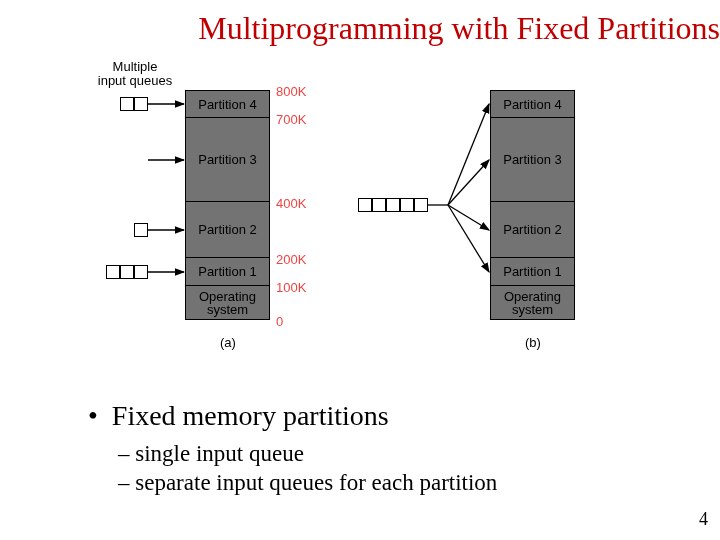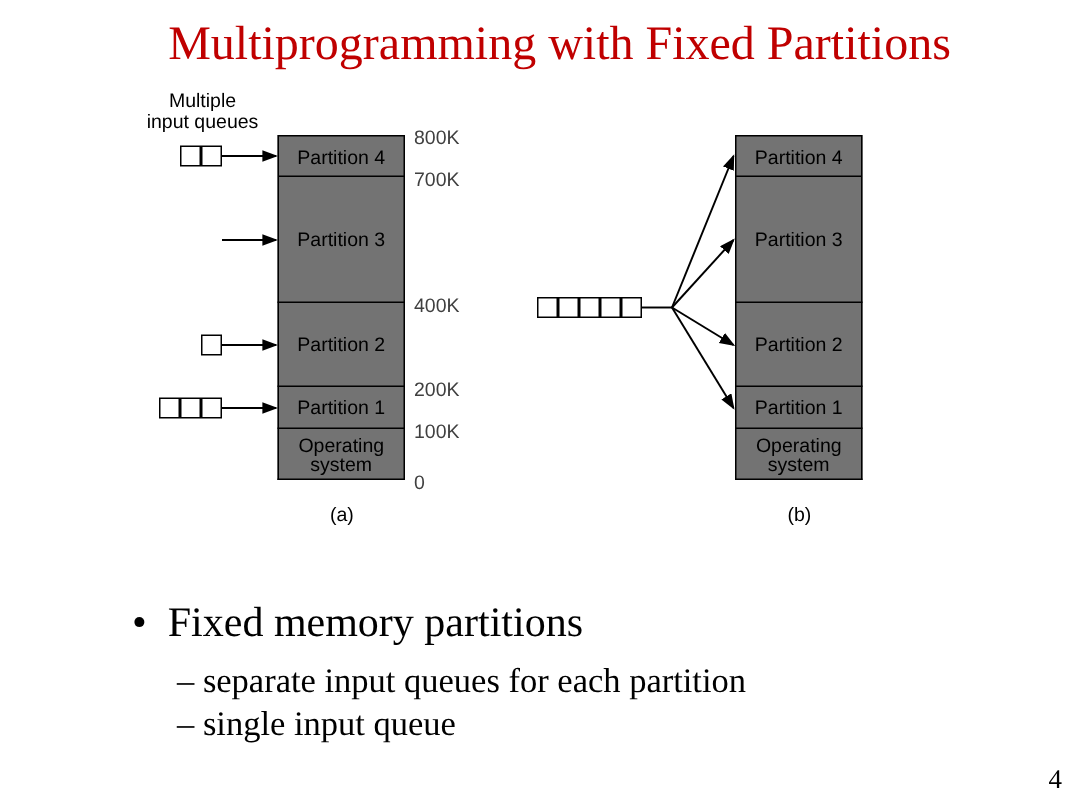--- a/index.html
+++ b/index.html
@@ -8,21 +8,21 @@
     height: 540px;
     background: #fff;
     font-family: "Times New Roman", Times, serif;
     position: relative;
     overflow: hidden;
   }
   .title {
     color: #c00000;
     font-size: 32px;
     font-weight: normal;
-    text-align: center;
+    text-align: right;
     padding: 10px 0 0 26px;
     font-family: "Times New Roman", Times, serif;
   }
   .diagram-area {
     position: absolute;
     top: 60px;
     left: 0;
     width: 720px;
     height: 340px;
     padding-left: 45px;
@@ -30,21 +30,21 @@
   .memlabel, .queuelabel {
     font-family: Arial, Helvetica, sans-serif;
     font-size: 13px;
     color: #000;
     position: absolute;
     text-align: center;
   }
   .sizelabel {
     font-family: Arial, Helvetica, sans-serif;
     font-size: 13px;
-    color: #404040;
+    color: #ef4444;
     position: absolute;
   }
   .block {
     border: 1.5px solid #000;
     position: absolute;
     display: flex;
     align-items: center;
     justify-content: center;
     font-family: Arial, Helvetica, sans-serif;
     font-size: 13px;
@@ -176,17 +176,17 @@
     <line x1="448" y1="145" x2="489" y2="170" stroke="#000" stroke-width="1.3" marker-end="url(#ah2)"></line>
     <line x1="448" y1="145" x2="489" y2="212" stroke="#000" stroke-width="1.3" marker-end="url(#ah2)"></line>
   </svg>
 
   <div class="caption" style="left:525px; top:275px;">(b)</div>
 
 </div>
 
 <div class="bullets">
   <div class="b1">•&nbsp;&nbsp;<span>Fixed memory partitions</span></div>
+  <div class="b2">–&nbsp;<span>single input queue</span></div>
   <div class="b2">–&nbsp;<span>separate input queues for each partition</span></div>
-  <div class="b2">–&nbsp;<span>single input queue</span></div>
 </div>
 
 <div class="pagenum">4</div>
 
 </body></html>

